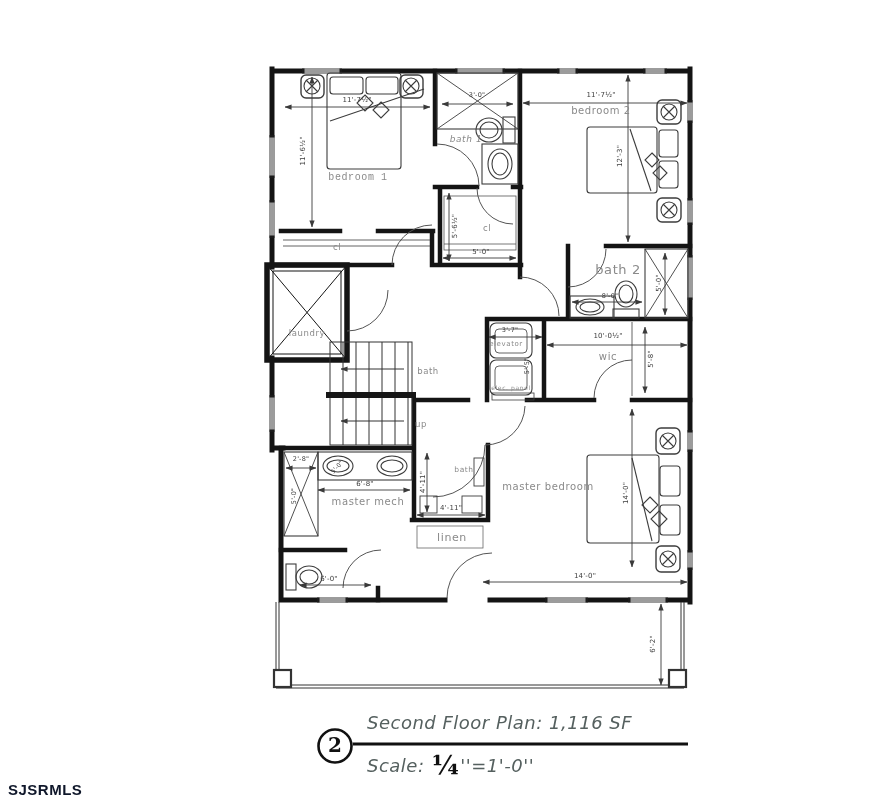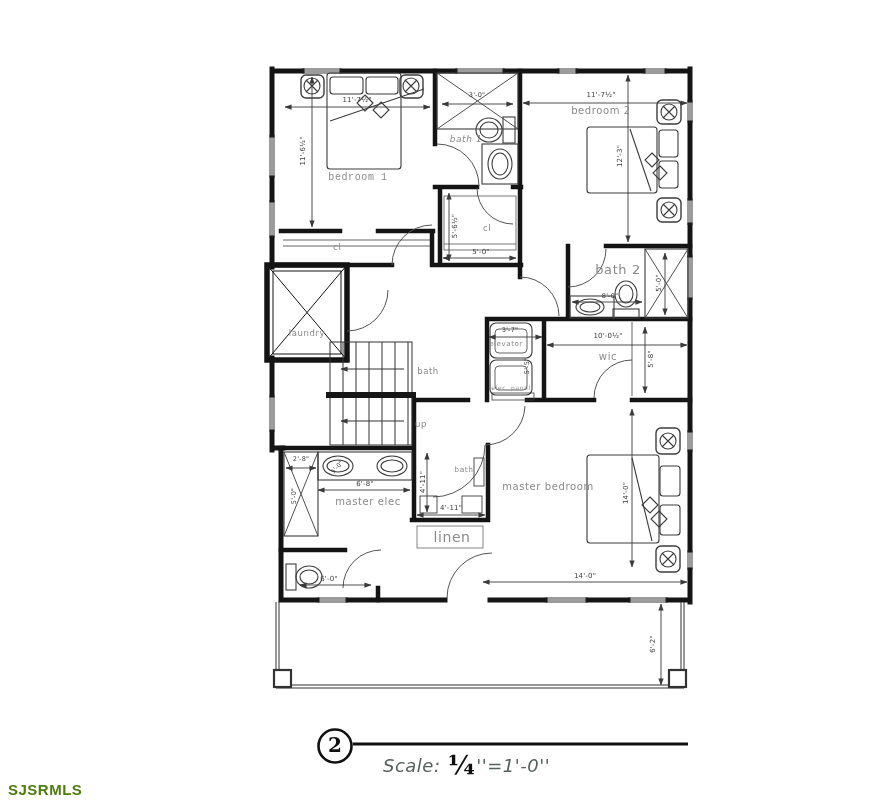--- a/index.html
+++ b/index.html
@@ -8,25 +8,25 @@
   #linework{position:absolute;left:0;top:0;}
   #labels{position:absolute;left:0;top:0;width:885px;height:810px;pointer-events:none;}
   .lbl{position:absolute;white-space:nowrap;transform:translate(-50%,-50%);line-height:1;}
   .room{color:#8a8a8a;letter-spacing:.6px;}
   .dim{color:#3b3b3b;letter-spacing:.2px;}
   #plan-number{position:absolute;left:335px;top:746px;transform:translate(-50%,-54%);
       font:700 20px "DejaVu Serif",serif;color:#111;}
   #drawing-title{position:absolute;left:367px;top:712px;
       font:italic 18px "DejaVu Sans",sans-serif;color:#55605f;letter-spacing:.5px;}
   #drawing-scale{position:absolute;left:367px;top:750px;color:#55605f;
-      font:italic 18px "DejaVu Sans",sans-serif;letter-spacing:.5px;margin-left:16px;}
+      font:italic 18px "DejaVu Sans",sans-serif;letter-spacing:.5px;}
   #scale-fraction{font:700 26px "DejaVu Serif",serif;color:#101010;font-style:normal;
       vertical-align:-2px;padding:0 1px;}
   #watermark{position:absolute;left:8px;top:781px;
-      font:700 15px "Liberation Sans",sans-serif;color:#4d7c0f;letter-spacing:.5px;}
+      font:700 15px "Liberation Sans",sans-serif;color:#0f172a;letter-spacing:.5px;}
 </style>
 </head>
 <body>
 
 <div id="sheet">
 
   <svg id="linework" width="885" height="810" viewBox="0 0 885 810">
     <defs>
       <marker id="da" viewBox="0 0 8 6" markerWidth="7" markerHeight="6" refX="7.5" refY="3" orient="auto-start-reverse" markerUnits="userSpaceOnUse">
         <path d="M0,0 L8,3 L0,6 Z" fill="#3a3a3a"></path>
@@ -239,23 +239,23 @@
       <span class="lbl room" style="left: 618px; top: 269px; font-size: 13px; transform: translate(-50%, -50%) rotate(0deg);">bath 2</span>
       <span class="lbl room" style="left: 337px; top: 247px; font-size: 8.5px; transform: translate(-50%, -50%) rotate(0deg);">cl</span>
       <span class="lbl room" style="left: 487px; top: 228px; font-size: 8.5px; transform: translate(-50%, -50%) rotate(0deg);">cl</span>
       <span class="lbl room" style="left: 307px; top: 333px; font-size: 8.5px; transform: translate(-50%, -50%) rotate(0deg);">laundry</span>
       <span class="lbl room" style="left: 428px; top: 371px; font-size: 8.5px; transform: translate(-50%, -50%) rotate(0deg);">bath</span>
       <span class="lbl room" style="left: 421px; top: 424px; font-size: 8.5px; transform: translate(-50%, -50%) rotate(0deg); text-align: right;">up</span>
       <span class="lbl room" style="left: 506px; top: 344px; font-size: 7px; transform: translate(-50%, -50%) rotate(0deg);">elevator</span>
       <span class="lbl room" style="left: 511px; top: 388px; font-size: 6px; transform: translate(-50%, -50%) rotate(0deg);">elec. panel</span>
       <span class="lbl room" style="left: 608px; top: 357px; font-size: 10px; transform: translate(-50%, -50%) rotate(0deg);">wic</span>
       <span class="lbl room" style="left: 548px; top: 463px; font-size: 10px; transform: translate(-50%, -50%) rotate(0deg); margin-top: 24px;">master bedroom</span>
-      <span class="lbl room" style="left: 368px; top: 502px; font-size: 10px; transform: translate(-50%, -50%) rotate(0deg);">master elec</span>
+      <span class="lbl room" style="left: 368px; top: 502px; font-size: 10px; transform: translate(-50%, -50%) rotate(0deg);">master mech</span>
       <span class="lbl room" style="left: 464px; top: 470px; font-size: 7.5px; transform: translate(-50%, -50%) rotate(0deg);">bath</span>
-      <span class="lbl room" style="left: 452px; top: 537px; font-size: 14px; transform: translate(-50%, -50%) rotate(0deg);">linen</span>
+      <span class="lbl room" style="left: 452px; top: 537px; font-size: 11px; transform: translate(-50%, -50%) rotate(0deg);">linen</span>
       <span class="lbl dim" style="left: 357px; top: 100px; font-size: 7px; transform: translate(-50%, -50%) rotate(0deg);">11'-7½"</span>
       <span class="lbl dim" style="left: 303px; top: 151px; font-size: 7px; transform: translate(-50%, -50%) rotate(-90deg);">11'-6½"</span>
       <span class="lbl dim" style="left: 477px; top: 95px; font-size: 6.5px; transform: translate(-50%, -50%) rotate(0deg);">3'-0"</span>
       <span class="lbl dim" style="left: 601px; top: 95px; font-size: 7px; transform: translate(-50%, -50%) rotate(0deg);">11'-7½"</span>
       <span class="lbl dim" style="left: 620px; top: 156px; font-size: 7px; transform: translate(-50%, -50%) rotate(-90deg);">12'-3"</span>
       <span class="lbl dim" style="left: 455px; top: 226px; font-size: 7px; transform: translate(-50%, -50%) rotate(-90deg);">5'-6½"</span>
       <span class="lbl dim" style="left: 481px; top: 252px; font-size: 7px; transform: translate(-50%, -50%) rotate(0deg);">5'-0"</span>
       <span class="lbl dim" style="left: 610px; top: 296px; font-size: 6.5px; transform: translate(-50%, -50%) rotate(0deg);">8'-0"</span>
       <span class="lbl dim" style="left: 659px; top: 283px; font-size: 7px; transform: translate(-50%, -50%) rotate(-90deg);">5'-0"</span>
       <span class="lbl dim" style="left: 608px; top: 336px; font-size: 7px; transform: translate(-50%, -50%) rotate(0deg);">10'-0½"</span>
@@ -268,16 +268,17 @@
       <span class="lbl dim" style="left: 365px; top: 484px; font-size: 7px; transform: translate(-50%, -50%) rotate(0deg);">6'-8"</span>
       <span class="lbl dim" style="left: 423px; top: 482px; font-size: 7px; transform: translate(-50%, -50%) rotate(-90deg);">4'-11"</span>
       <span class="lbl dim" style="left: 451px; top: 508px; font-size: 7px; transform: translate(-50%, -50%) rotate(0deg);">4'-11"</span>
       <span class="lbl dim" style="left: 329px; top: 579px; font-size: 7px; transform: translate(-50%, -50%) rotate(0deg);">6'-0"</span>
       <span class="lbl dim" style="left: 626px; top: 493px; font-size: 7px; transform: translate(-50%, -50%) rotate(-90deg);">14'-0"</span>
       <span class="lbl dim" style="left: 585px; top: 576px; font-size: 7px; transform: translate(-50%, -50%) rotate(0deg);">14'-0"</span>
       <span class="lbl dim" style="left: 653px; top: 644px; font-size: 7px; transform: translate(-50%, -50%) rotate(-90deg);">6'-2"</span>
     </div>
 
   <span id="plan-number">2</span>
+  <div id="drawing-title">Second Floor Plan: 1,116 SF</div>
   <div id="drawing-scale"><span>Scale:</span>
     <span id="scale-fraction">¼</span><span>''=1'-0''</span></div>
   <div id="watermark">SJSRMLS</div>
 </div>
 
 </body></html>

